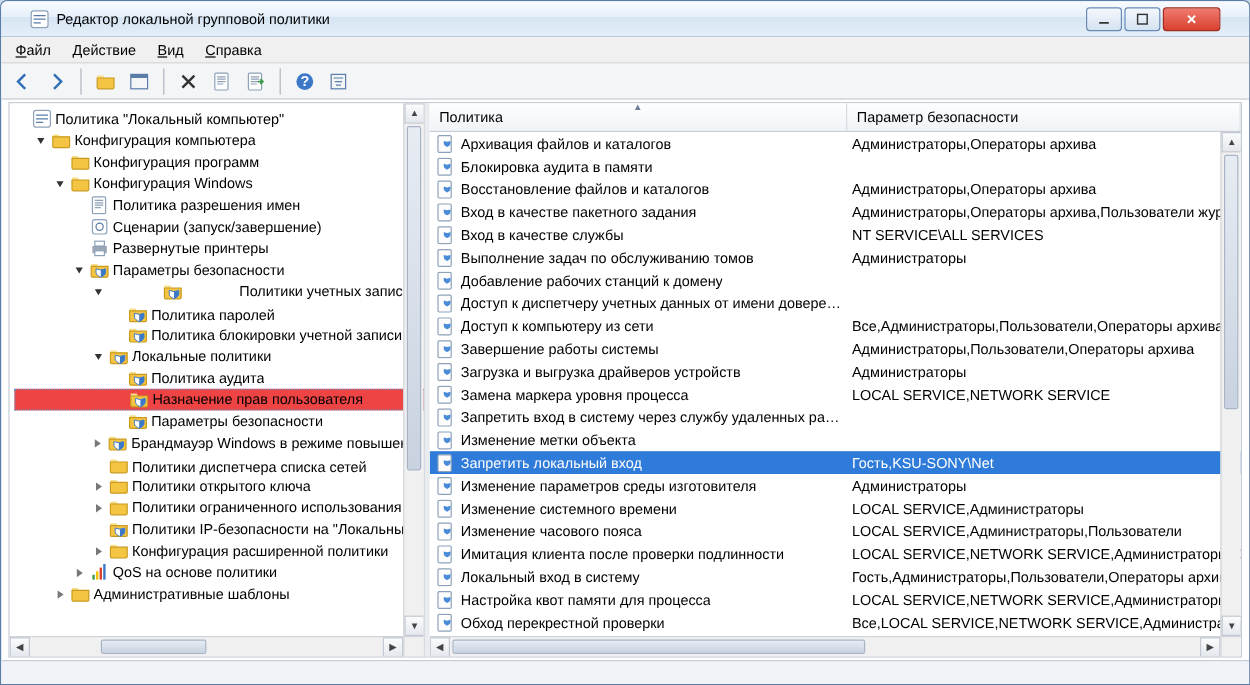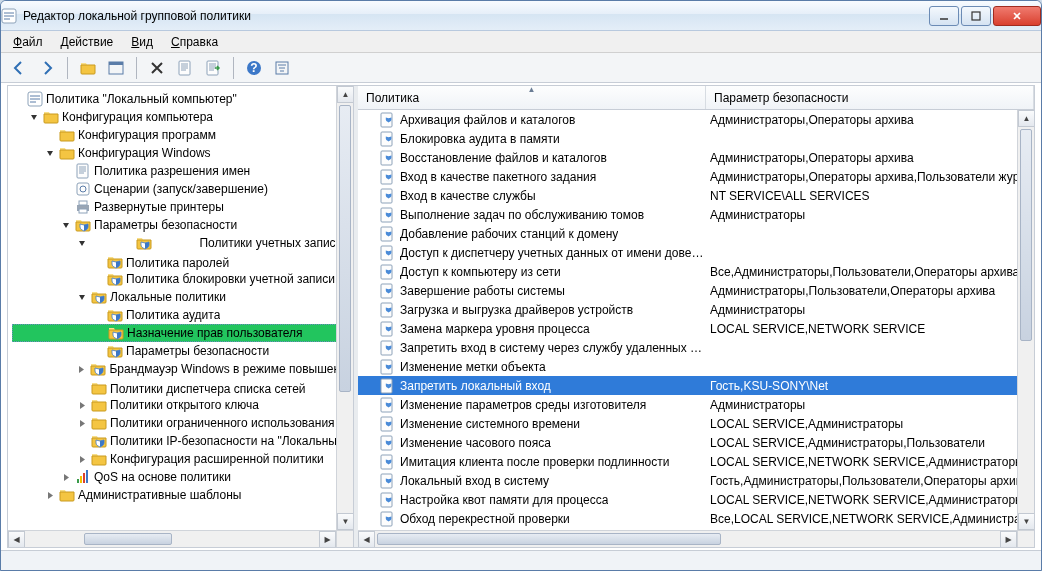--- a/index.html
+++ b/index.html
@@ -14,21 +14,21 @@
   box-shadow: 0 0 6px rgba(0,0,0,.2);
   overflow: hidden;
 }
 
 
 .titlebar {
   height: 30px;
   background: linear-gradient(to bottom, #f8fbff 0%, #e6eff9 45%, #d6e5f3 46%, #e4eef8 100%);
   border-bottom: 1px solid #b8c9de;
   display: flex; align-items: center;
-  padding: 0 0;
+  padding: 0 24px;
 }
 .titlebar .app-icon { width:16px; height:16px; margin-right:6px; }
 .titlebar .title { flex:1; color:#000; }
 .win-buttons { display:flex; gap:2px; }
 .win-btn {
   width:30px; height:20px;
   border:1px solid #6b8bb5; border-radius:3px;
   background: linear-gradient(to bottom,#f4f8fd,#d5e3f2);
   display:flex; align-items:center; justify-content:center;
   font-size:11px; cursor:pointer;
@@ -77,21 +77,21 @@
 
 .pane-body { flex:1; overflow:hidden; position:relative; }
 .pane-scroll { position:absolute; inset:0; overflow:hidden; }
 
 
 .tree { padding:4px 0 4px 4px; white-space:nowrap; }
 .tree-row {
   display:flex; align-items:center; height:18px; gap:3px;
   padding-right:4px; cursor:default;
 }
-.tree-row.sel { background:#22c55e; border:1px dotted #6b8dbf; height:18px; }
+.tree-row.sel { background:#ef4444; border:1px dotted #6b8dbf; height:18px; }
 .twisty { width:12px; height:12px; display:flex; align-items:center; justify-content:center; }
 .twisty svg { width:9px; height:9px; }
 .tree-label { white-space:nowrap; overflow:hidden; text-overflow:clip; }
 .icon16 { width:16px; height:16px; flex-shrink:0; }
 
 
 .list-header {
   height:24px; background:linear-gradient(to bottom,#fdfefe,#f0f3f7);
   border-bottom:1px solid #c7cdd6;
   display:flex; align-items:stretch;
@@ -106,21 +106,21 @@
 .sort-arrow { position:absolute; left:50%; top:-1px; transform:translateX(-50%); font-size:8px; color:#6b7d95; }
 
 .list-body { position:absolute; inset:0; top:24px; overflow:hidden; }
 .list-row {
   display:flex; align-items:center; height:19px;
   white-space:nowrap; cursor:default;
 }
 .list-row.sel { background:#2f7bd9; color:#fff; }
 .list-row .c1 {
   width:348px; display:flex; align-items:center; gap:4px;
-  padding-left:22px; overflow:hidden;
+  padding-left:6px; overflow:hidden;
 }
 .list-row .c2 { flex:1; padding-left:4px; overflow:hidden; text-overflow:clip; }
 .list-row .lbl { overflow:hidden; text-overflow:ellipsis; white-space:nowrap; }
 
 
 .v-scroll {
   position:absolute; right:0; top:0; bottom:17px; width:17px;
   background:#f0f0f0; border-left:1px solid #d0d4da;
   display:flex; flex-direction:column;
 }

